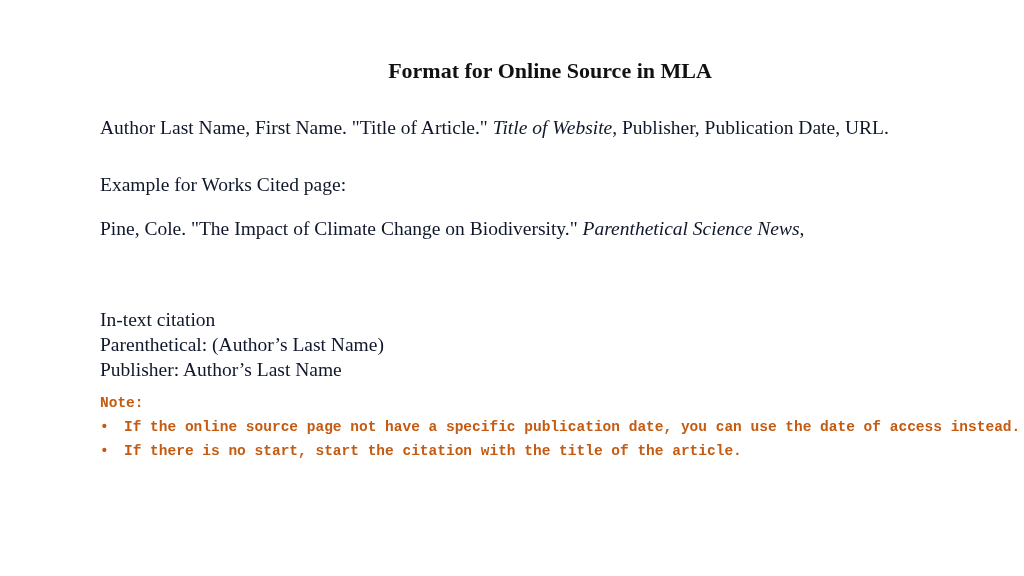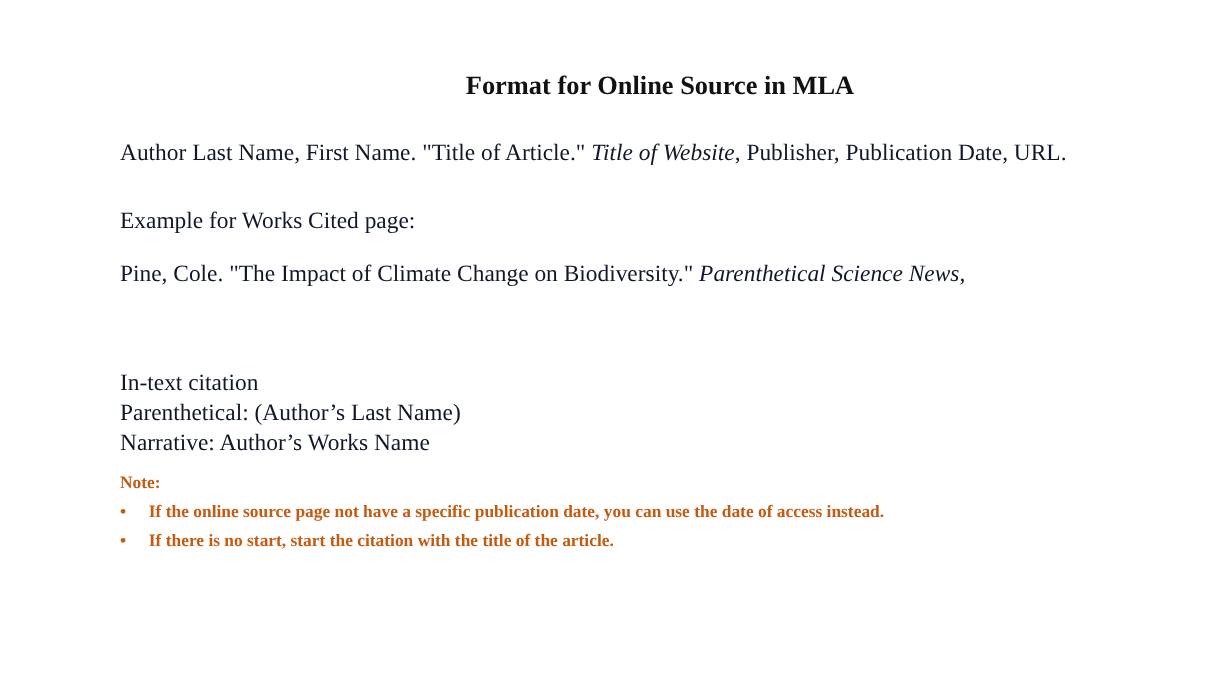--- a/index.html
+++ b/index.html
@@ -1,20 +1,20 @@
 <!DOCTYPE html>
 <html><head>
 <meta charset="utf-8">
 <style>
   html, body { margin: 0; padding: 0; }
   body { width: 1024px; height: 576px; background: #ffffff; position: relative; overflow: hidden; }
   .serif { font-family: "Liberation Serif", "DejaVu Serif", serif; color: #0f172a; font-size: 19.5px; line-height: 25px; }
   .title { position: absolute; top: 58px; left: 0; width: 1100px; text-align: center; font-family: "Liberation Serif", serif; font-weight: bold; font-size: 22px; color: #111; }
   .block { position: absolute; left: 100px; white-space: nowrap; }
-  .note { position: absolute; left: 100px; top: 391px; font-family: Liberation Serif, serif; font-weight: bold; font-size: 14.5px; line-height: 24px; color: #C55A11; }
+  .note { position: absolute; left: 100px; top: 391px; font-family: Liberation Mono, monospace; font-weight: bold; font-size: 14.5px; line-height: 24px; color: #C55A11; }
   .note ul { margin: 0; padding: 0; list-style: none; }
   .note li { position: relative; padding-left: 24px; white-space: nowrap; }
   .note li .bullet { position: absolute; left: 0; }
 </style>
 </head>
 <body>
 
 <div class="title">Format for Online Source in MLA</div>
 
 <div class="block serif" style="top:115px;">
@@ -23,21 +23,21 @@
 
 <div class="block serif" style="top:172px;">Example for Works Cited page:</div>
 
 <div class="block serif" style="top:216px;">
   <div><span>Pine, Cole. "The Impact of Climate Change on Biodiversity." </span><i>Parenthetical Science News</i><span>,</span></div>
 </div>
 
 <div class="block serif" style="top:291px;margin-top:16px;">
   <div>In-text citation</div>
   <div>Parenthetical: (Author’s Last Name)</div>
-  <div>Narrative: Author’s Works Name</div>
+  <div>Publisher: Author’s Last Name</div>
 </div>
 
 <div class="note">
   <div>Note:</div>
   <ul>
     <li><span class="bullet">•</span><span>If the online source page not have a specific publication date, you can use the date of access instead.</span></li>
     <li><span class="bullet">•</span><span>If there is no start, start the citation with the title of the article.</span></li>
   </ul>
 </div>
 

